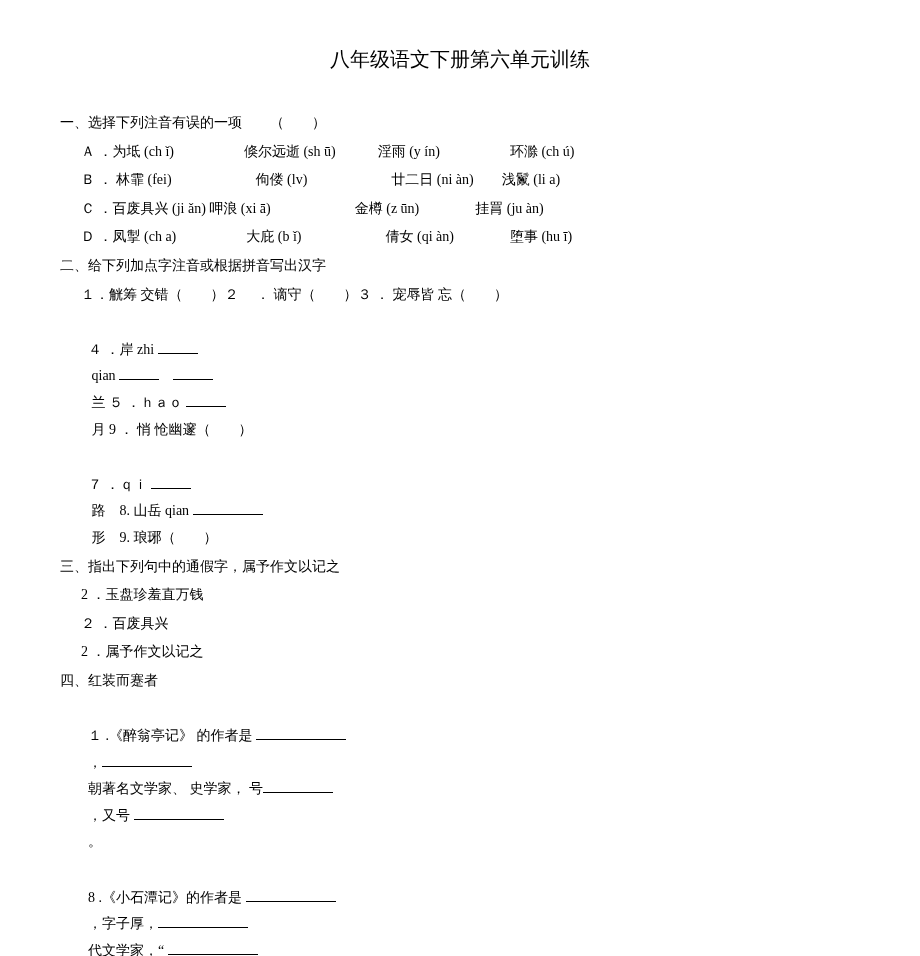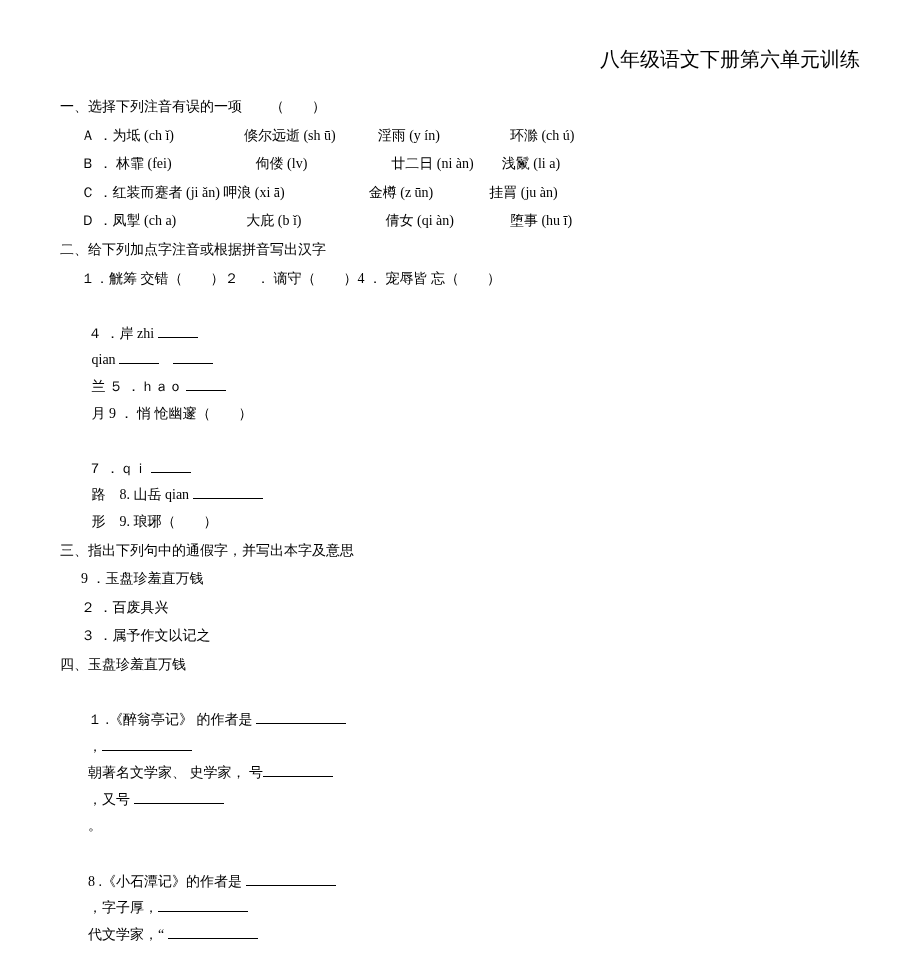--- a/index.html
+++ b/index.html
@@ -6,24 +6,24 @@
     font-family: "SimSun", "宋体", serif;
     font-size: 14px;
     color: #000;
     background: #fff;
     margin: 0;
     padding: 40px 60px;
     width: 800px;
     line-height: 1.9;
   }
   .title {
-    text-align: right;
+    text-align: center;
     font-size: 20px;
     font-weight: normal;
-    margin-bottom: 16px;
+    margin-bottom: 32px;
   }
   .line {
     margin: 2px 0;
     white-space: pre-wrap;
   }
   .indent1 { padding-left: 1.5em; }
   .blank {
     display: inline-block;
     border-bottom: 1px solid #000;
     min-width: 60px;
@@ -35,43 +35,43 @@
   .blank-l { min-width: 90px; }
 </style>
 </head>
 <body>
 
 <div class="title">八年级语文下册第六单元训练</div>
 
 <div class="line">一、选择下列注音有误的一项　　（　　）</div>
 <div class="line indent1">Ａ ．为坻 (ch ǐ)　　　　　倏尔远逝 (sh ū)　　　淫雨 (y ín)　　　　　环滁 (ch ú)</div>
 <div class="line indent1">Ｂ ． 林霏 (fei)　　　　　　佝偻 (lv)　　　　　　廿二日 (ni àn)　　浅鬣 (li a)</div>
-<div class="line indent1">Ｃ ．红装而蹇者 (ji ǎn) 呷浪 (xi ā)　　　　　　金樽 (z ūn)　　　　挂罥 (ju àn)</div>
+<div class="line indent1">Ｃ ．百废具兴 (ji ǎn) 呷浪 (xi ā)　　　　　　金樽 (z ūn)　　　　挂罥 (ju àn)</div>
 <div class="line indent1">Ｄ ．凤掣 (ch a)　　　　　大庇 (b ǐ)　　　　　　倩女 (qi àn)　　　　堕事 (hu ī)</div>
 
 <div class="line">二、给下列加点字注音或根据拼音写出汉字</div>
-<div class="line indent1">１．觥筹 交错（　　）２　 ． 谪守（　　）4 ． 宠辱皆 忘（　　）</div>
+<div class="line indent1">１．觥筹 交错（　　）２　 ． 谪守（　　）３ ． 宠辱皆 忘（　　）</div>
 <div class="line indent1">
   <span>４ ．岸 zhi </span><span class="blank blank-s"></span>
   <span> qian </span><span class="blank blank-s"></span>　<span class="blank blank-s"></span>
   <span> 兰 ５ ．ｈａｏ </span><span class="blank blank-s"></span>
   <span> 月 9 ． 悄 怆幽邃（　　）</span>
 </div>
 <div class="line indent1">
   <span>７ ．ｑｉ </span><span class="blank blank-s"></span>
   <span> 路　8. 山岳 qian </span><span class="blank blank-m"></span>
   <span> 形　9. 琅琊（　　）</span>
 </div>
 
-<div class="line">三、指出下列句中的通假字，并写出本字及意思</div>
-<div class="line indent1">9 ．玉盘珍羞直万钱</div>
+<div class="line">三、指出下列句中的通假字，属予作文以记之</div>
+<div class="line indent1">2 ．玉盘珍羞直万钱</div>
 <div class="line indent1">２ ．百废具兴</div>
-<div class="line indent1">３ ．属予作文以记之</div>
+<div class="line indent1">2 ．属予作文以记之</div>
 
-<div class="line">四、玉盘珍羞直万钱</div>
+<div class="line">四、红装而蹇者</div>
 <div class="line indent1">
   <span>１ .《醉翁亭记》 的作者是 </span><span class="blank blank-l"></span>
   <span>，</span><span class="blank blank-l"></span>
   <span>朝著名文学家、 史学家， 号</span><span class="blank blank-m"></span>
   <span>，又号 </span><span class="blank blank-l"></span>
   <span>。</span>
 </div>
 <div class="line indent1">
   <span>8 .《小石潭记》的作者是 </span><span class="blank blank-l"></span>
   <span>，字子厚，</span><span class="blank blank-l"></span>

